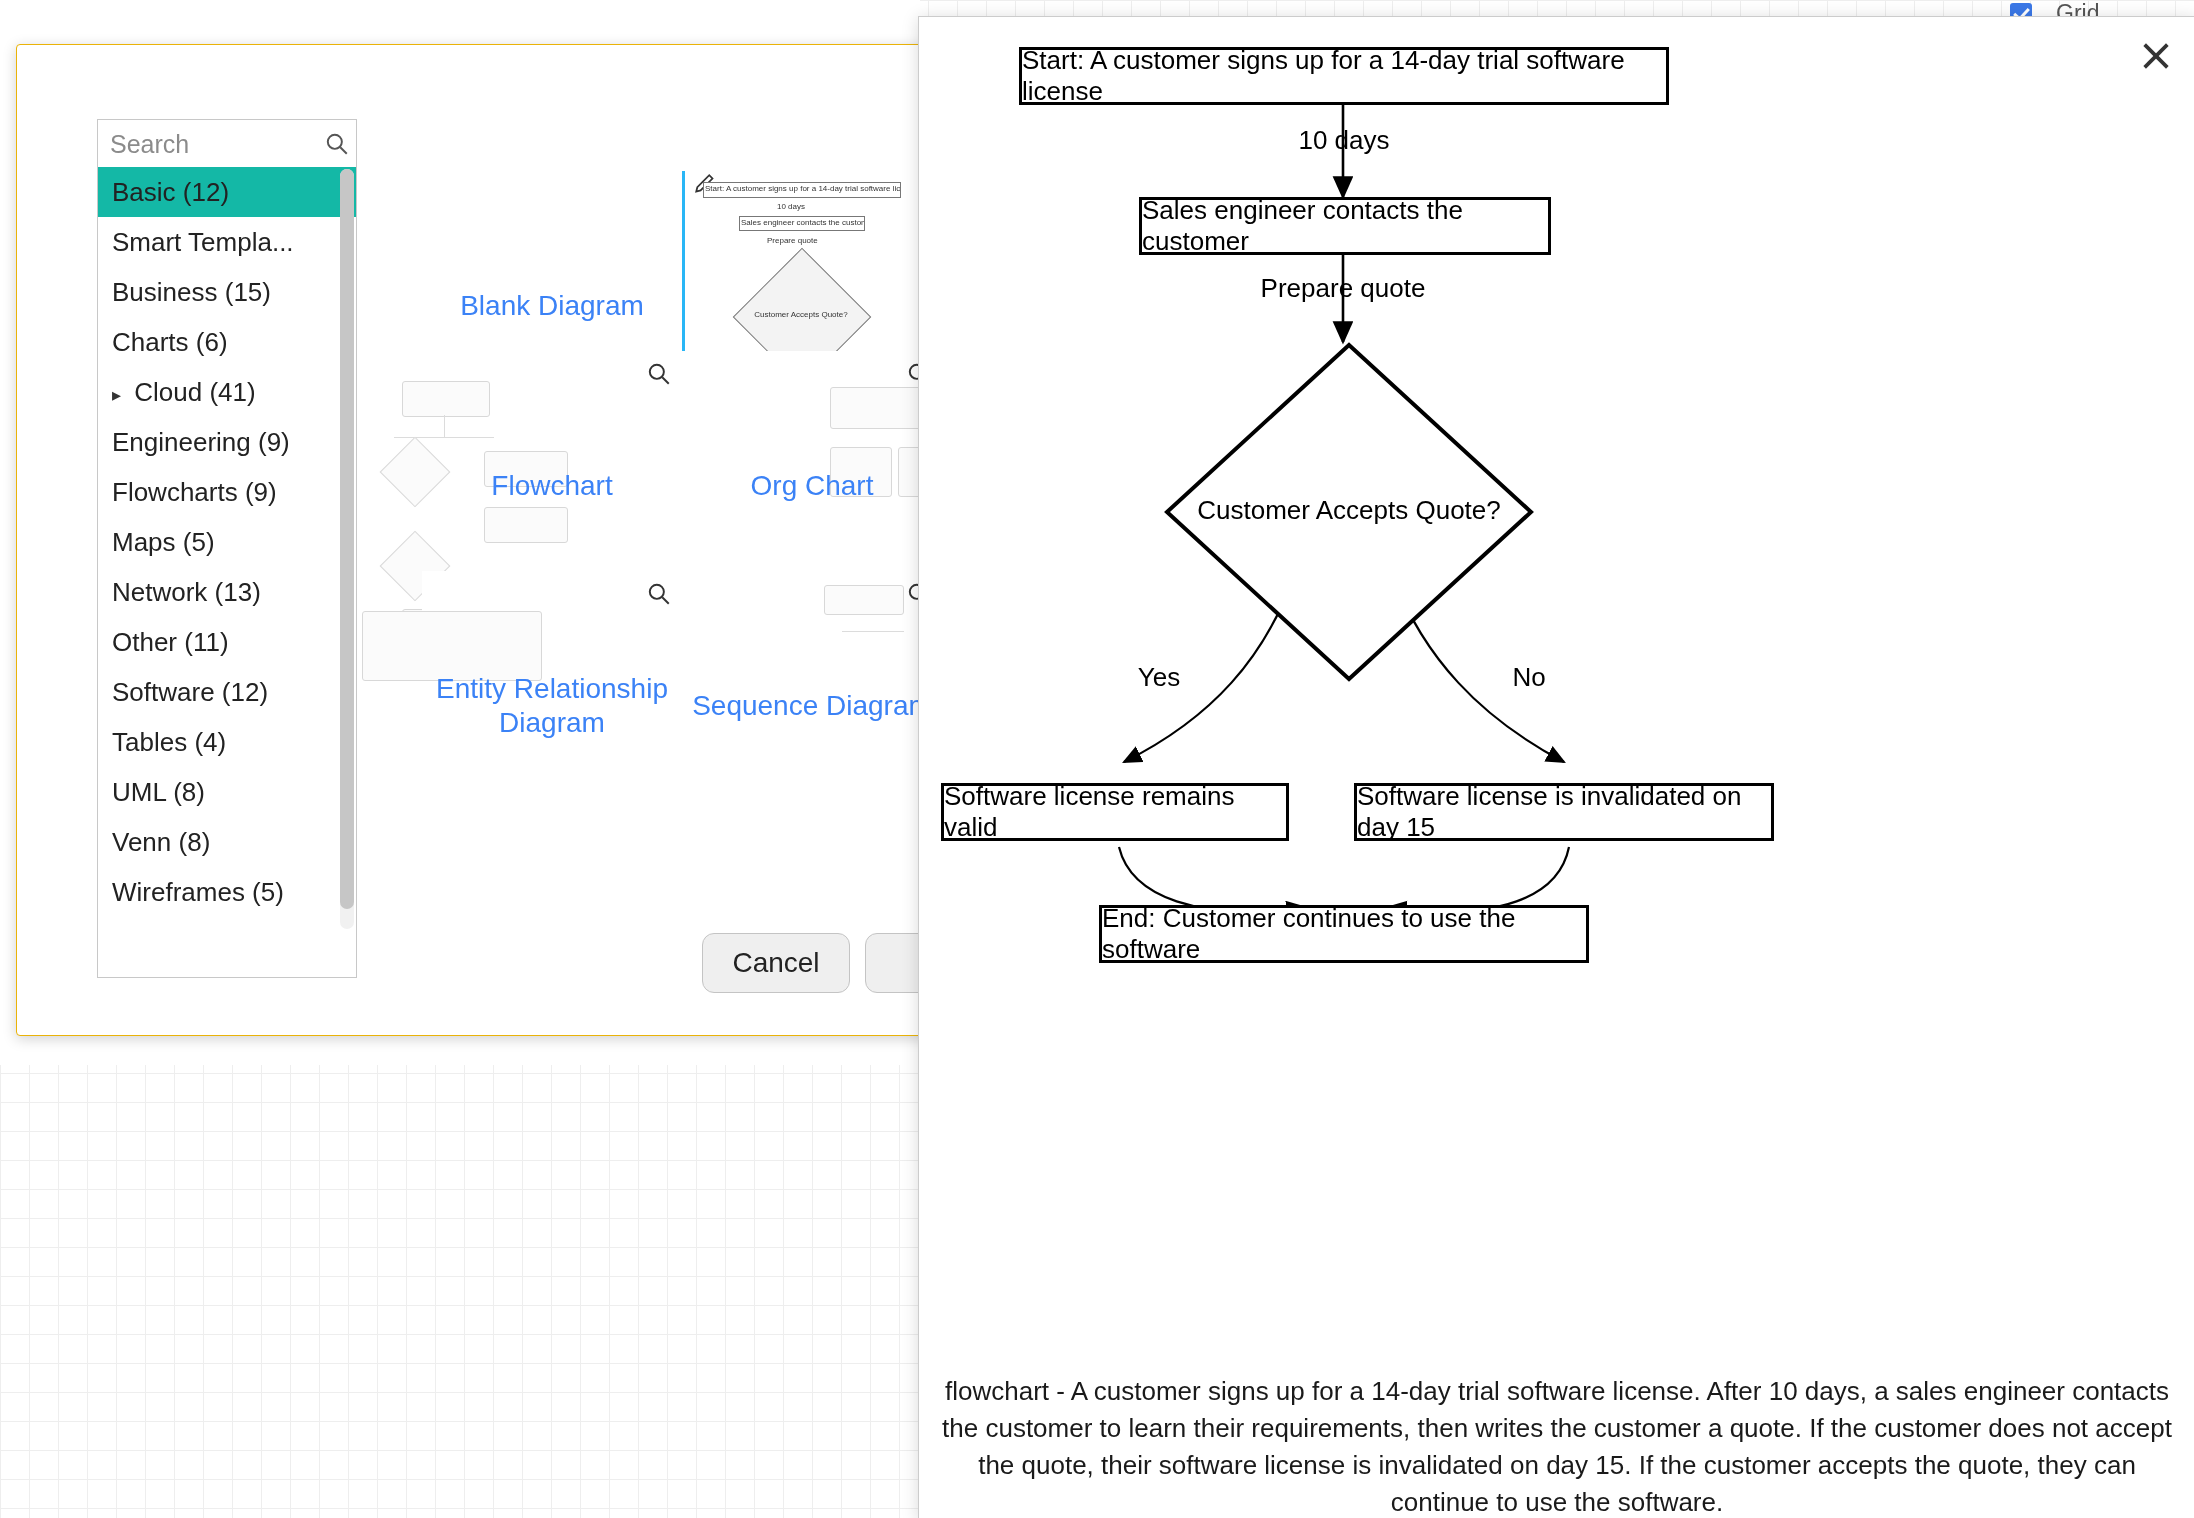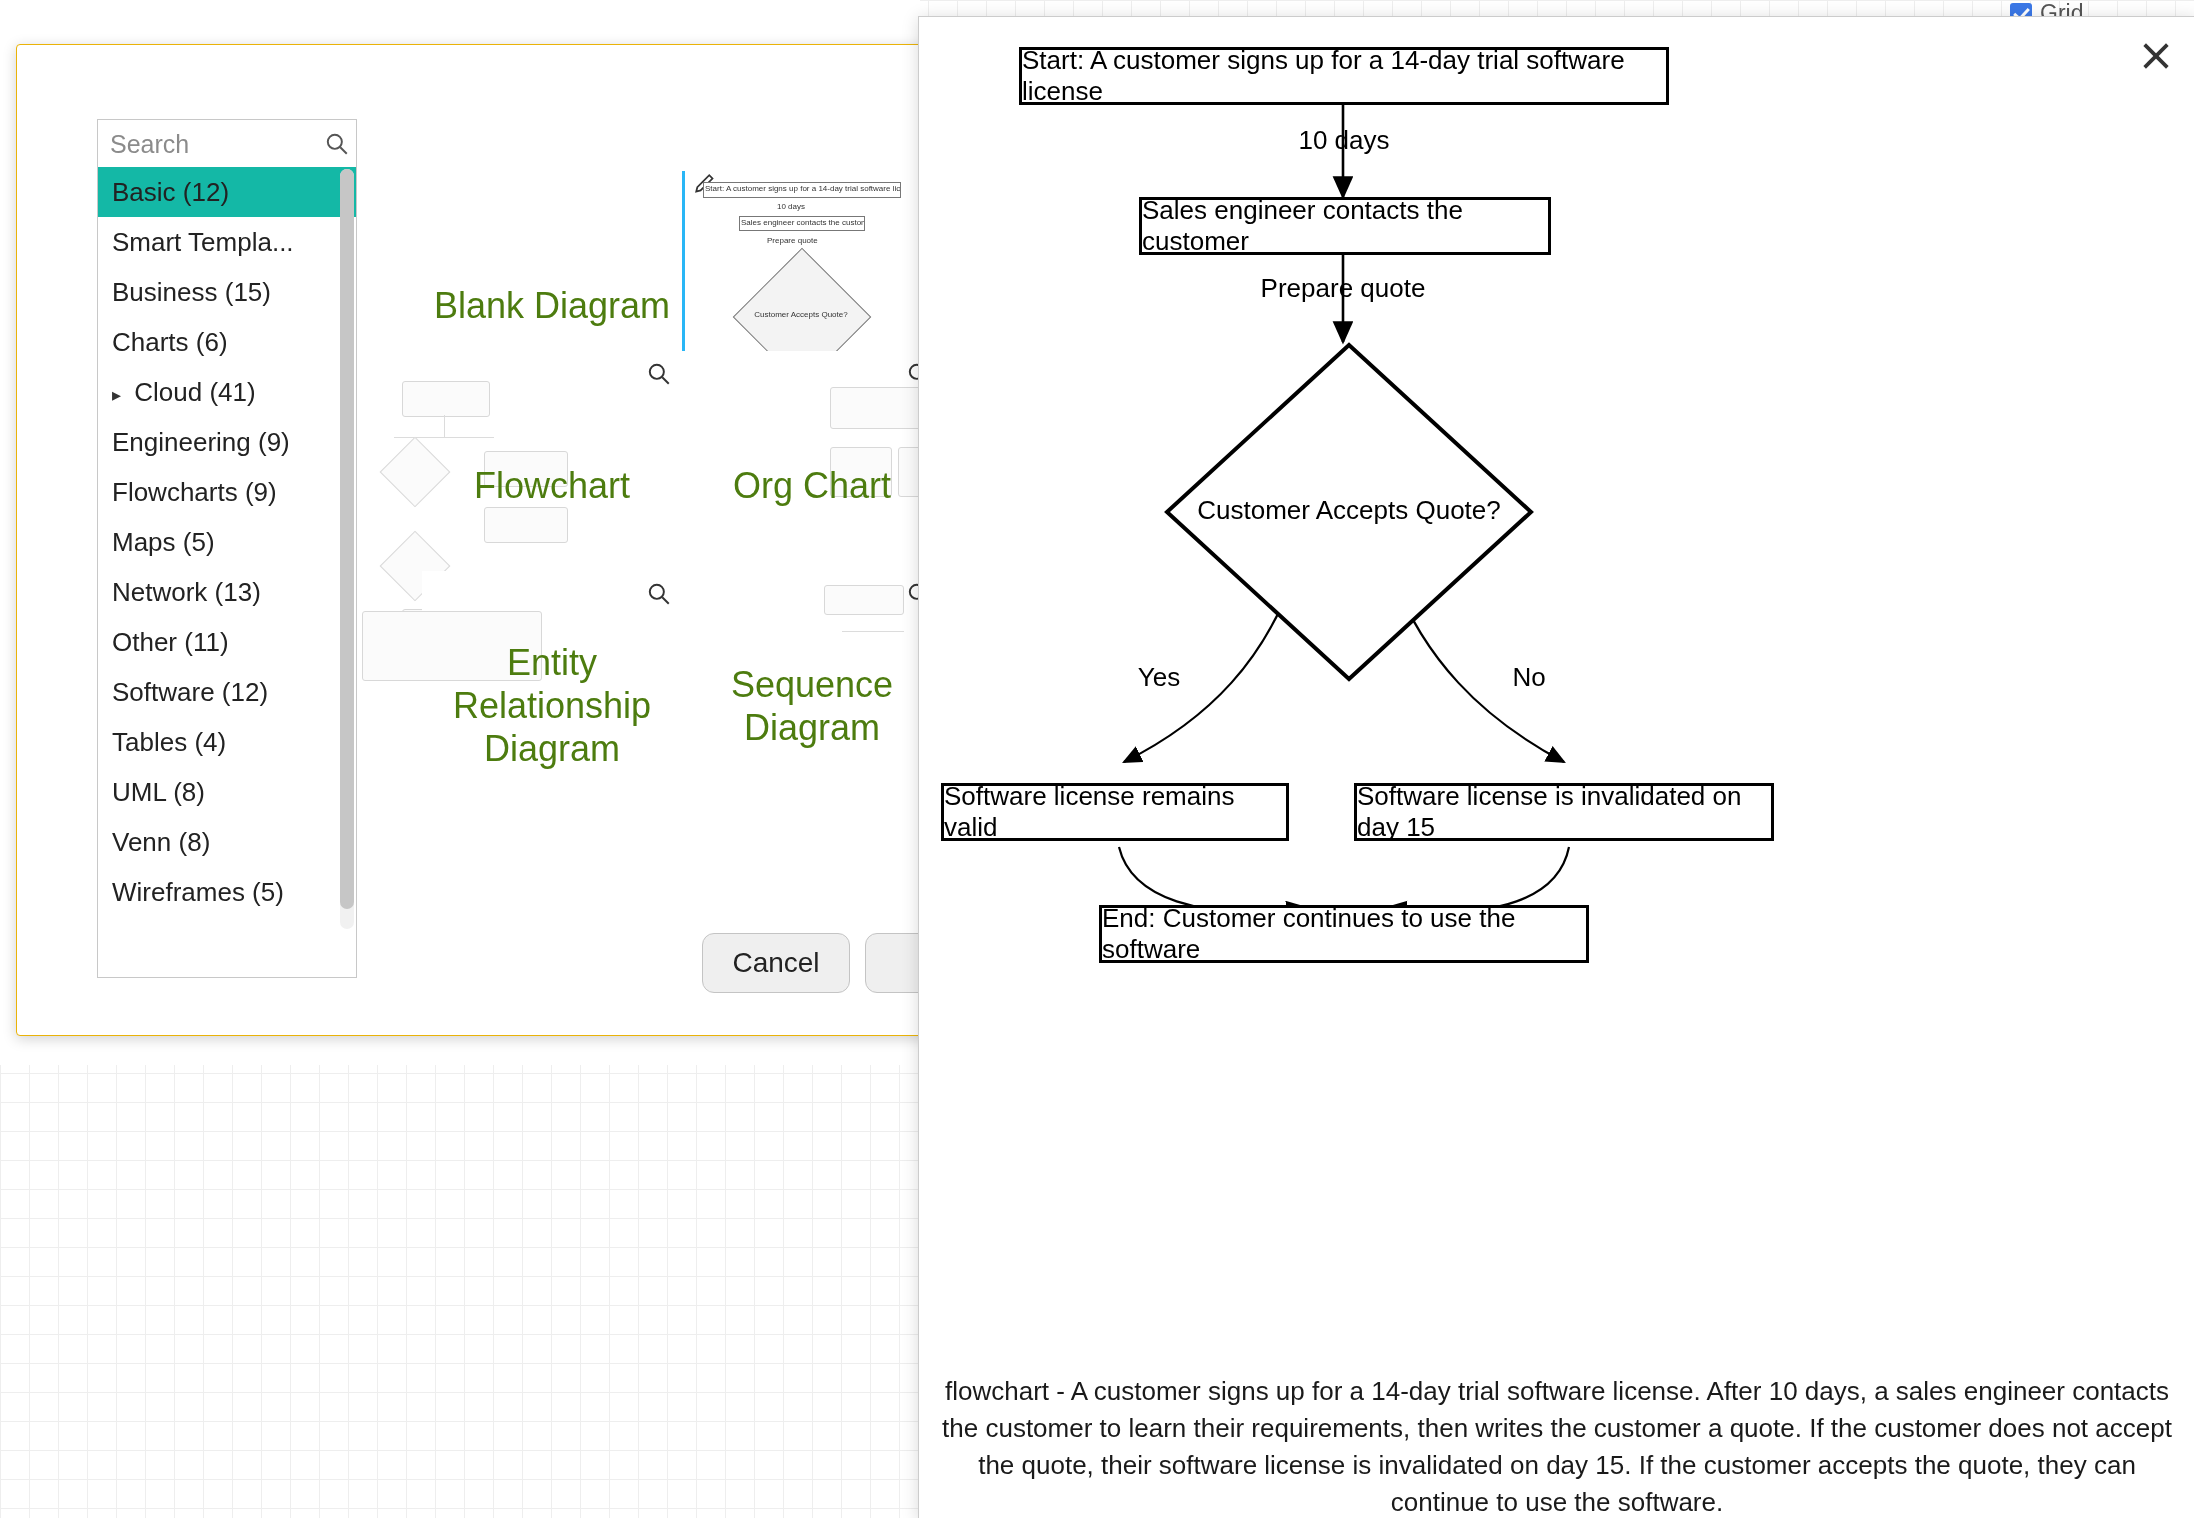--- a/index.html
+++ b/index.html
@@ -33,21 +33,21 @@
     width: 920px; height: 1065px;
     background: #ffffff;
   }
 
   
   .grid-check {
     position: absolute;
     left: 2010px; top: 0px;
     display: flex;
     align-items: center;
-    gap: 8px;
+    gap: 24px;
     font-size: 23px;
     color: #555555;
   }
   .grid-check .box {
     width: 22px; height: 22px;
     background: #3b78e7;
     border-radius: 3px;
     position: relative;
   }
   .grid-check .box::after {
@@ -153,22 +153,22 @@
   .tpl {
     position: absolute;
     width: 260px; height: 270px;
     background: #ffffff;
   }
   .tpl .label {
     position: absolute;
     left: 0; right: 0; top: 50%;
     transform: translateY(-50%);
     text-align: center;
-    font-size: 36px;
-    color: #4d7c0f;
+    font-size: 28px;
+    color: #3b82f6;
     line-height: 1.2;
   }
   .tpl .mag {
     position: absolute;
     right: 10px; top: 10px;
     width: 26px; height: 26px;
   }
   .tpl.selected {
     border: 3px solid #29b6f6;
     border-radius: 10px;

